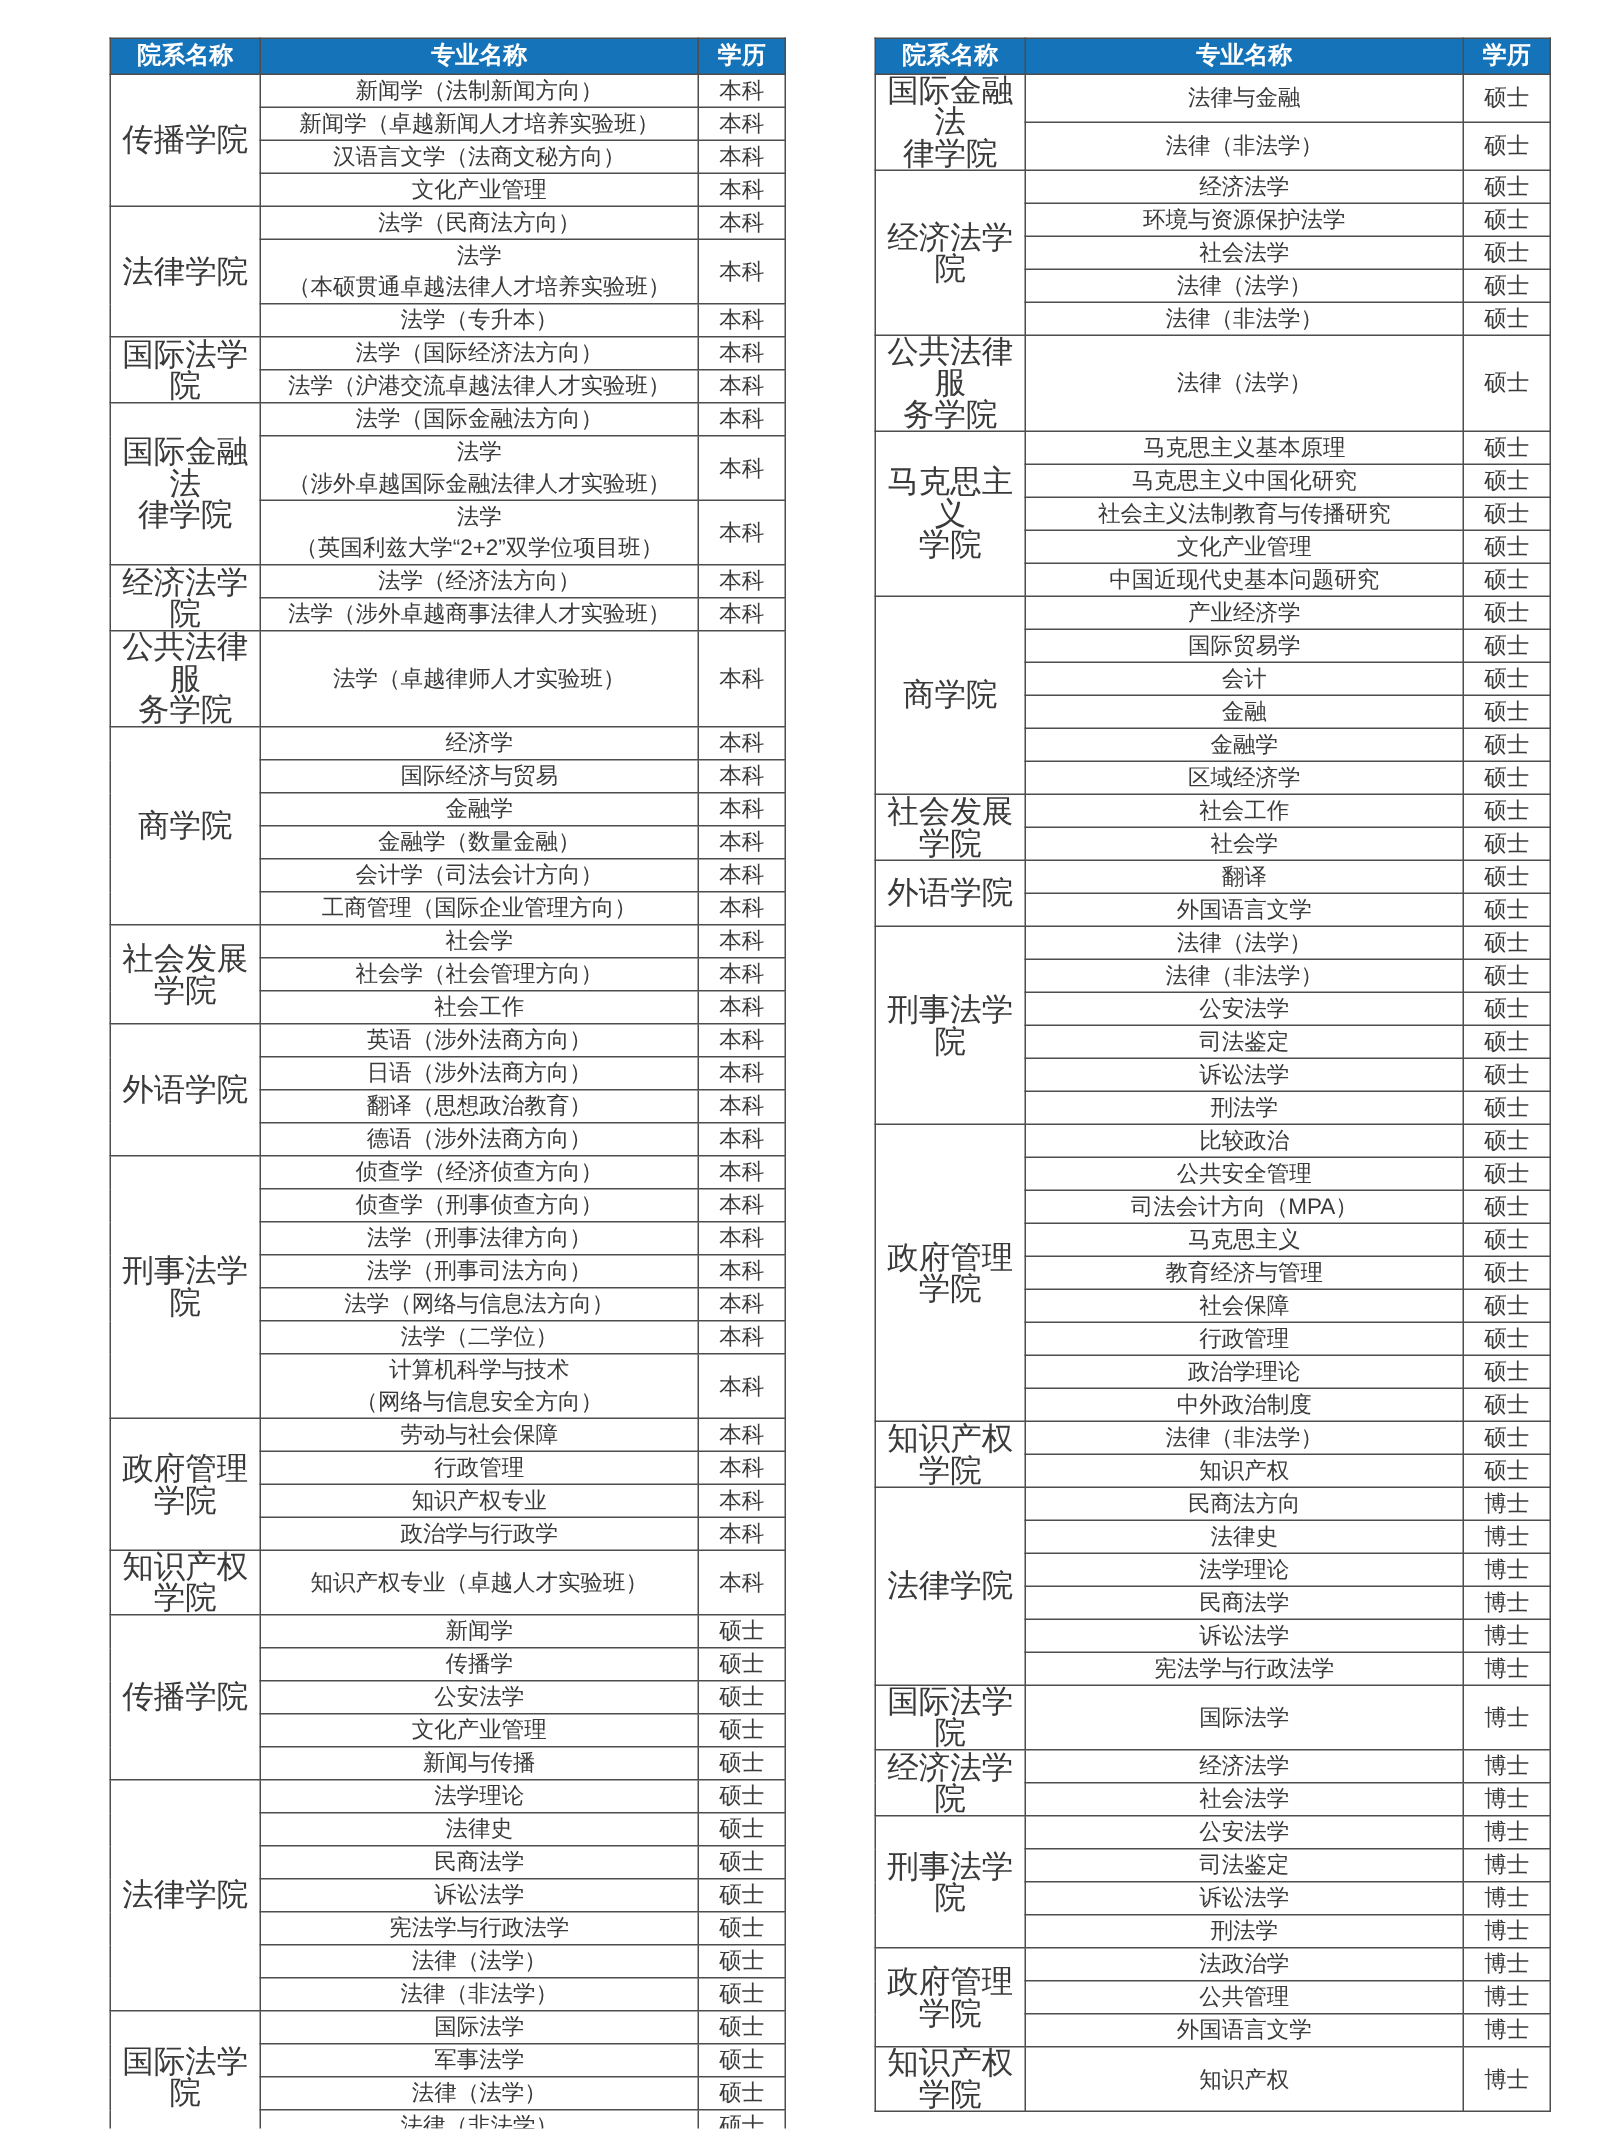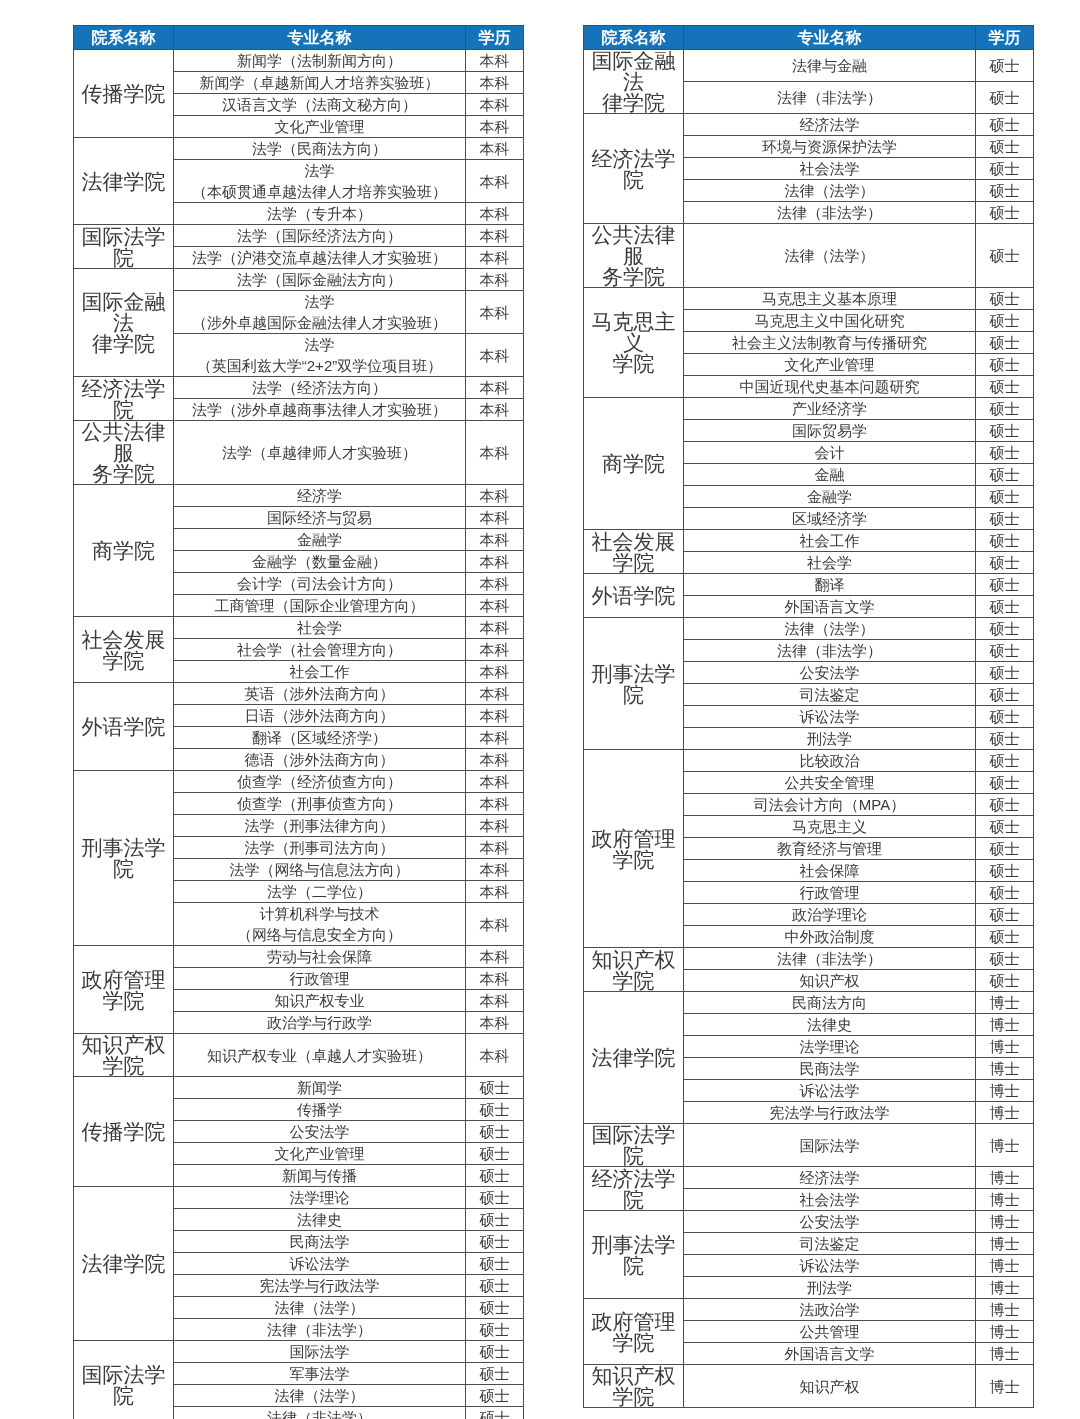--- a/index.html
+++ b/index.html
@@ -166,21 +166,21 @@
           <tr>
             <td class="dept" rowspan="4">外语学院</td>
             <td>英语（涉外法商方向）</td>
             <td>本科</td>
           </tr>
           <tr>
             <td>日语（涉外法商方向）</td>
             <td>本科</td>
           </tr>
           <tr>
-            <td>翻译（区域经济学）</td>
+            <td>翻译（思想政治教育）</td>
             <td>本科</td>
           </tr>
           <tr>
             <td>德语（涉外法商方向）</td>
             <td>本科</td>
           </tr>
           <tr>
             <td class="dept" rowspan="7">刑事法学院</td>
             <td>侦查学（经济侦查方向）</td>
             <td>本科</td>

